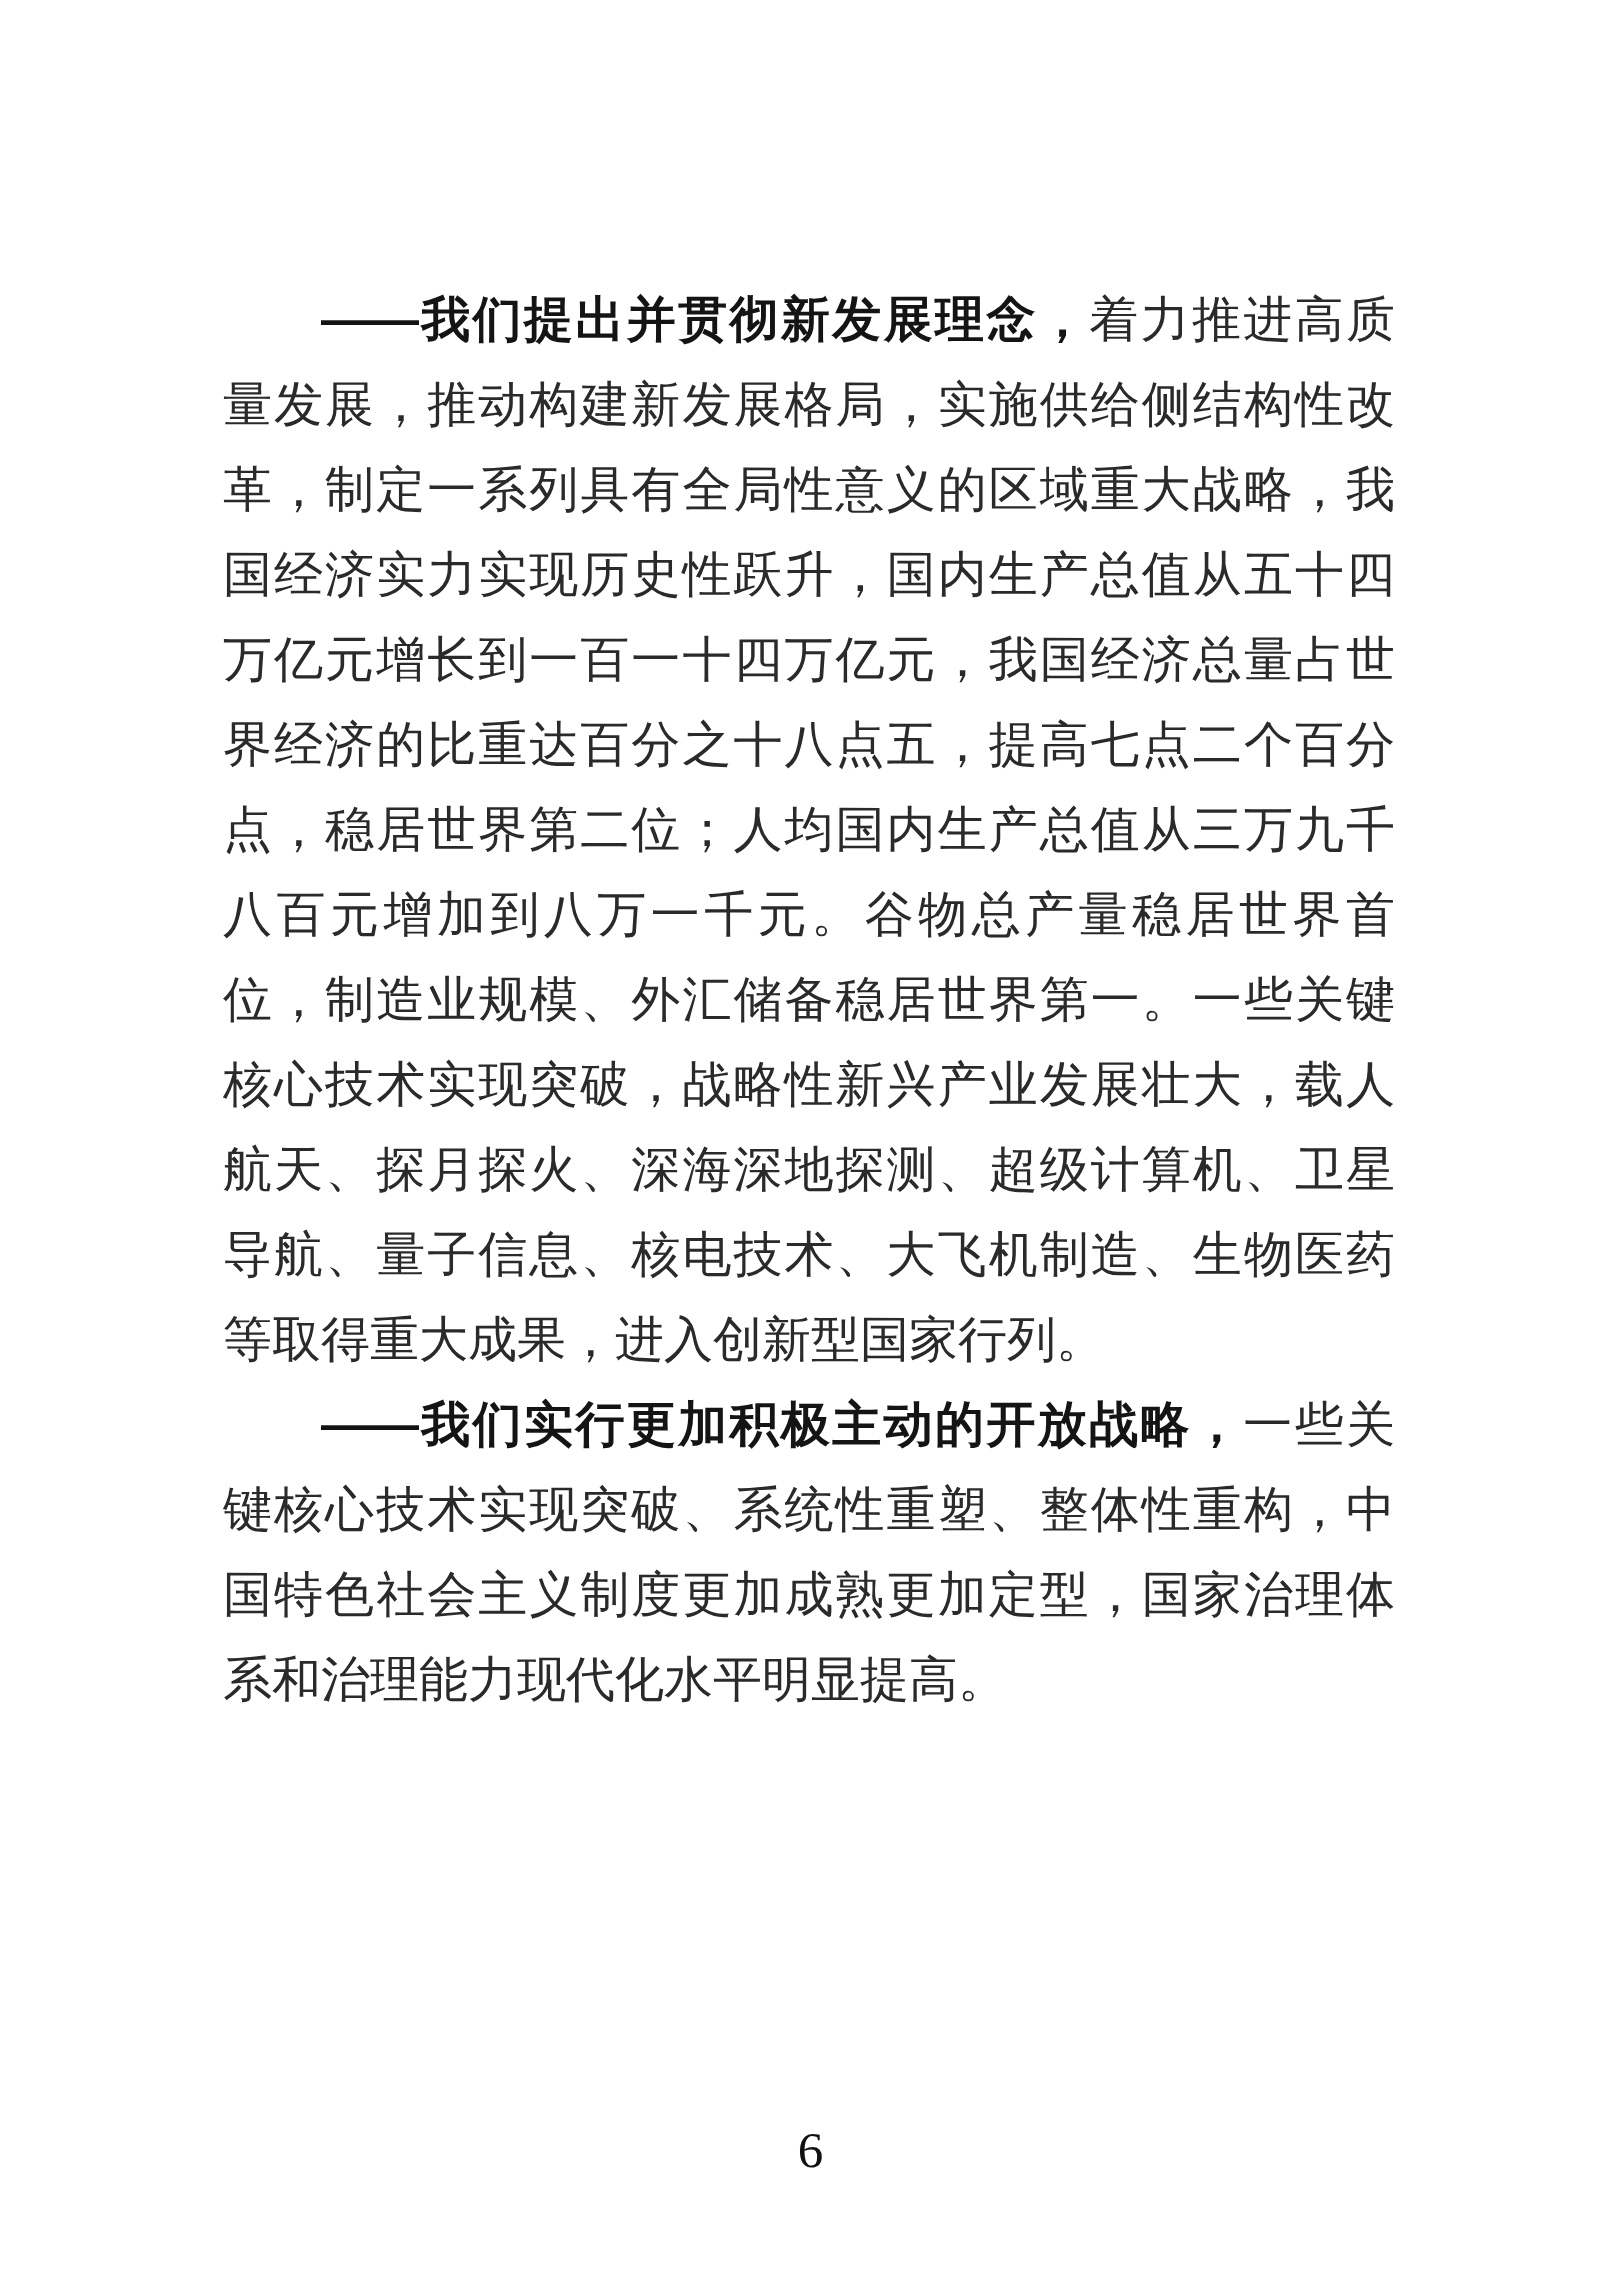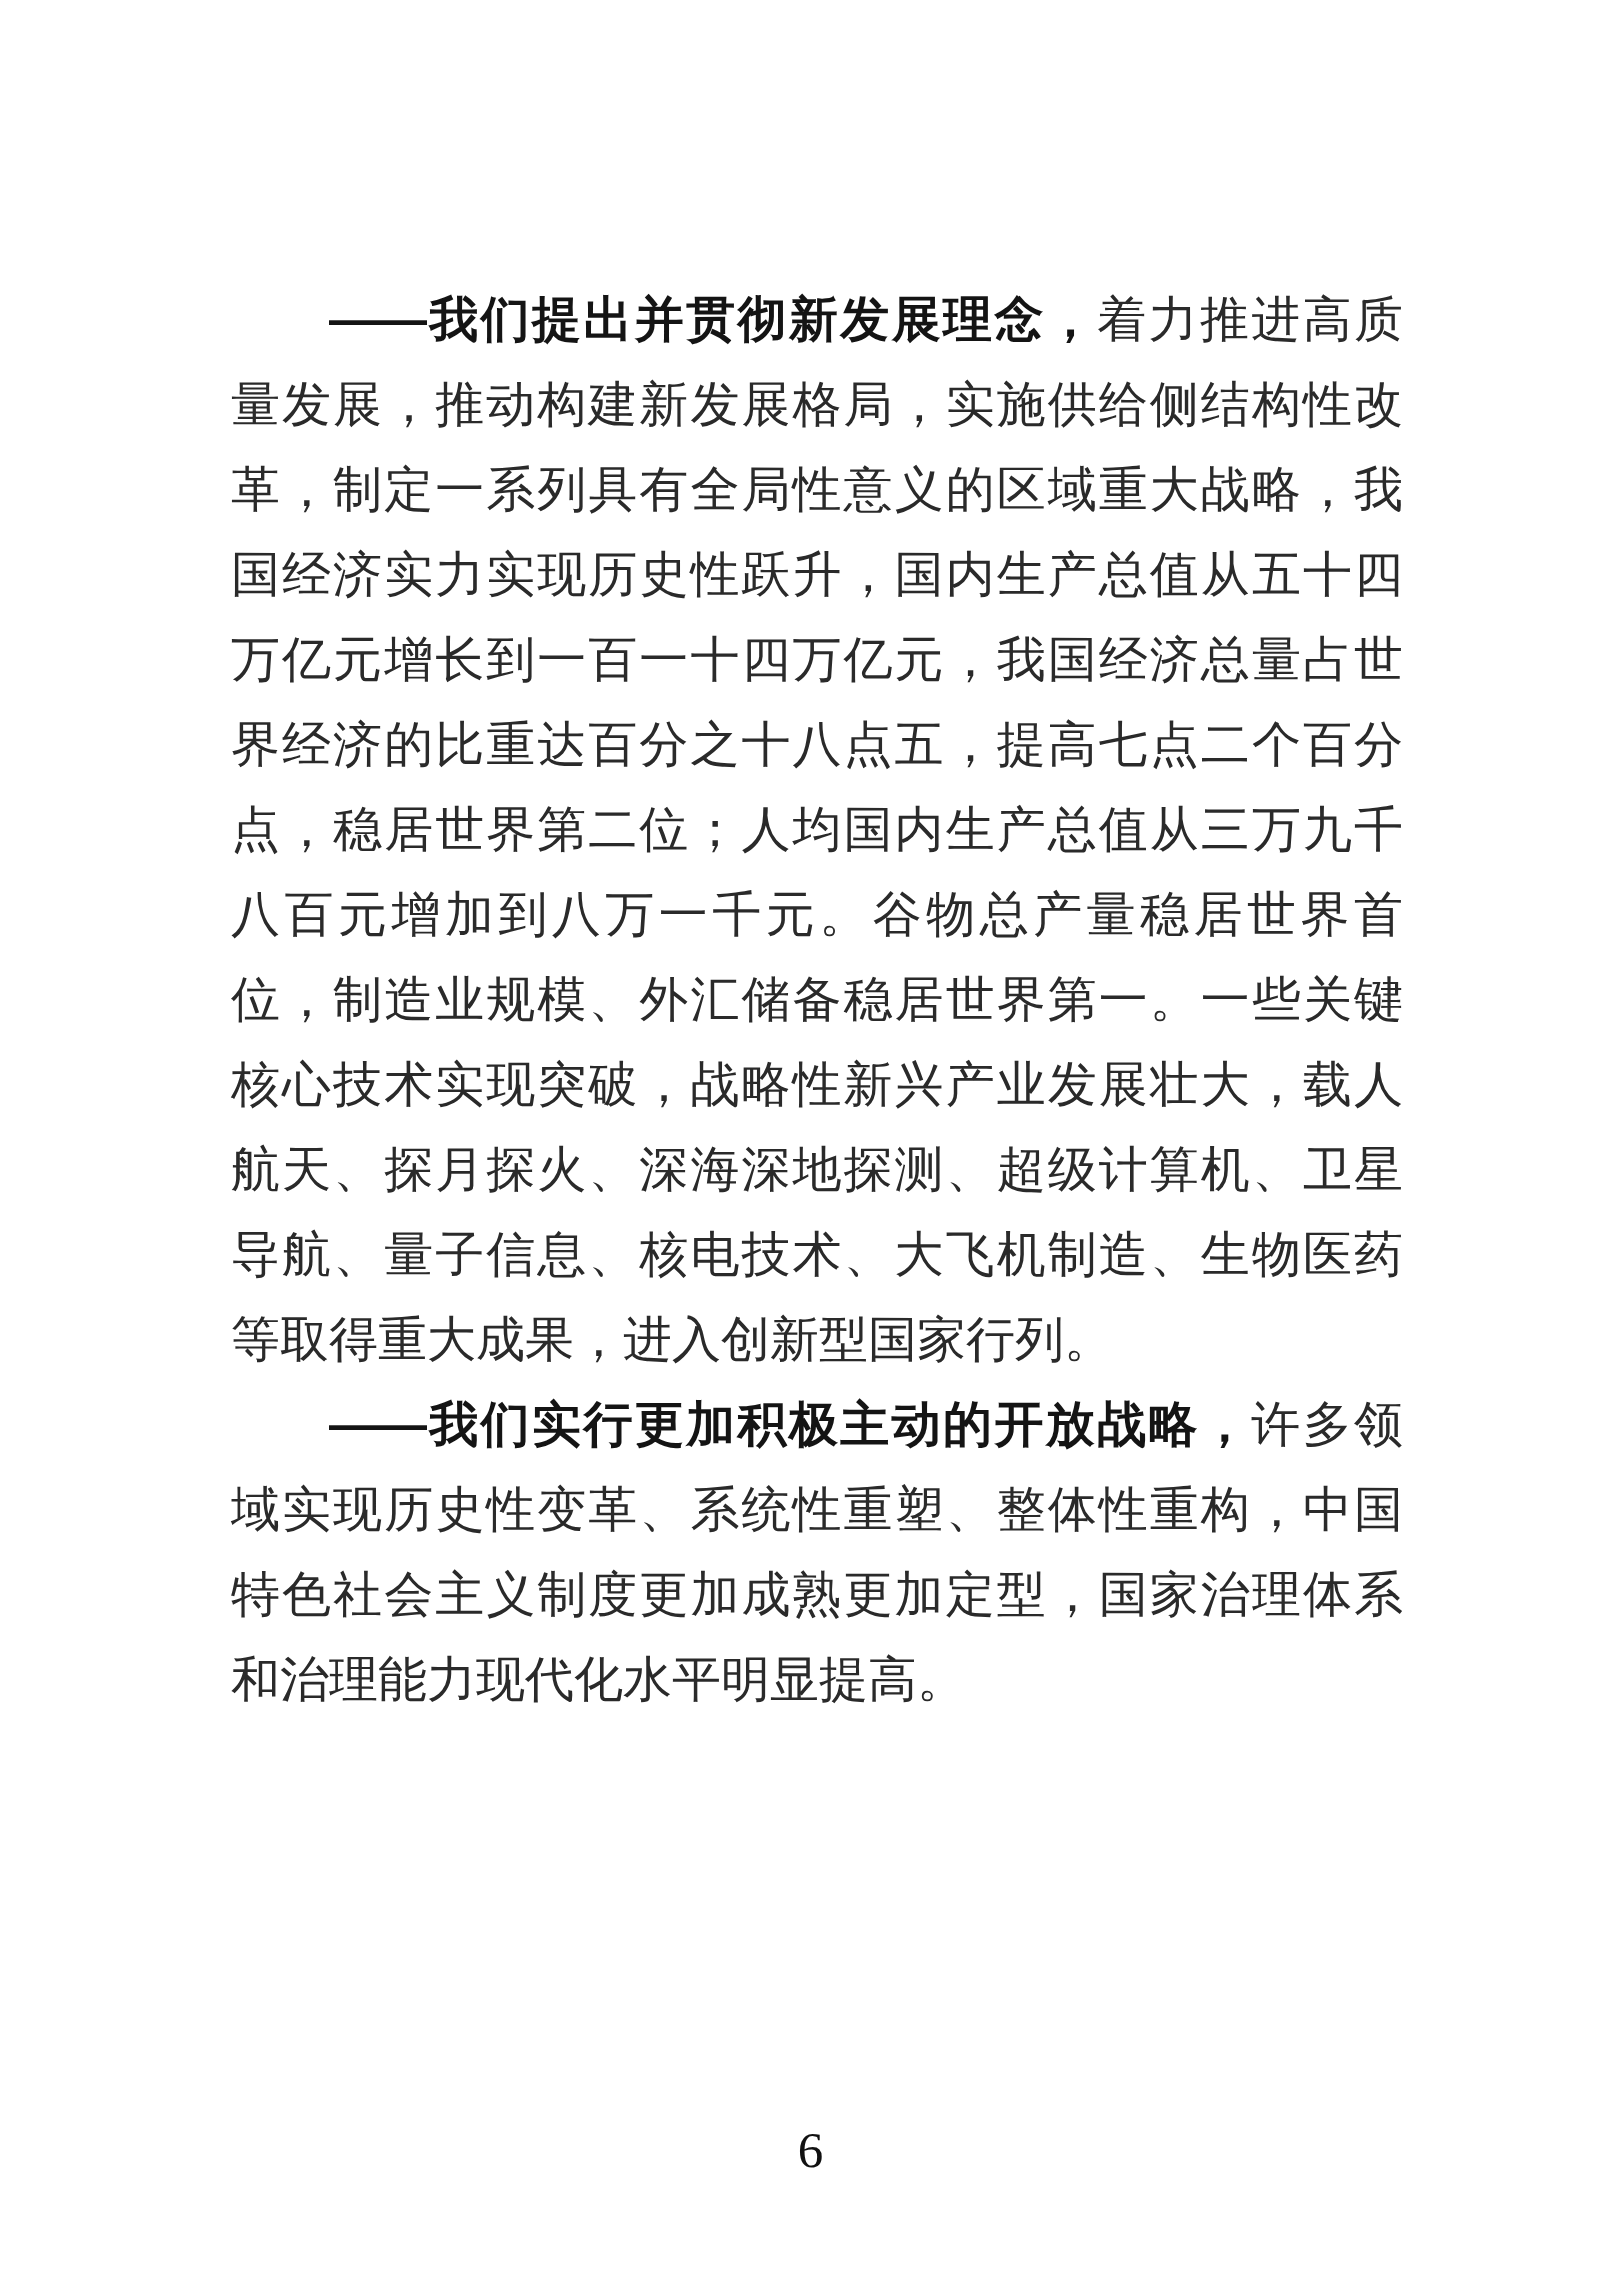--- a/index.html
+++ b/index.html
@@ -18,21 +18,20 @@
   .content {
     position: absolute;
     left: 223px;
     top: 277px;
     width: 1172px;
     font-size: 49px;
     line-height: 85px;
     color: #2a2a2a;
     text-align: justify;
     text-justify: inter-ideograph;
-    margin-left: 8px;
   }
   .para {
     margin: 0;
     padding: 0;
     text-indent: 2em;
   }
   .para-lead {
     font-weight: bold;
     color: #141414;
     font-family: "Liberation Sans", "DejaVu Sans", sans-serif;
@@ -51,17 +50,17 @@
     color: #111111;
     font-family: "Liberation Serif", "DejaVu Serif", serif;
   }
 </style>
 </head>
 <body>
 
 <div class="page">
   <div class="content">
     <p class="para"><span class="para-lead">——我们提出并贯彻新发展理念，</span><span class="para-body">着力推进高质量发展，推动构建新发展格局，实施供给侧结构性改革，制定一系列具有全局性意义的区域重大战略，我国经济实力实现历史性跃升，国内生产总值从五十四万亿元增长到一百一十四万亿元，我国经济总量占世界经济的比重达百分之十八点五，提高七点二个百分点，稳居世界第二位；人均国内生产总值从三万九千八百元增加到八万一千元。谷物总产量稳居世界首位，制造业规模、外汇储备稳居世界第一。一些关键核心技术实现突破，战略性新兴产业发展壮大，载人航天、探月探火、深海深地探测、超级计算机、卫星导航、量子信息、核电技术、大飞机制造、生物医药等取得重大成果，进入创新型国家行列。</span></p>
-    <p class="para"><span class="para-lead">——我们实行更加积极主动的开放战略，</span><span class="para-body">许多领域实现历史性变革、系统性重塑、整体性重构，中国特色社会主义制度更加成熟更加定型，国家治理体系和治理能力现代化水平明显提高。</span></p>
+    <p class="para"><span class="para-lead">——我们实行更加积极主动的开放战略，</span><span class="para-body">一些关键核心技术实现突破、系统性重塑、整体性重构，中国特色社会主义制度更加成熟更加定型，国家治理体系和治理能力现代化水平明显提高。</span></p>
   </div>
   <div class="page-number">6</div>
 </div>
 
 
 </body></html>

